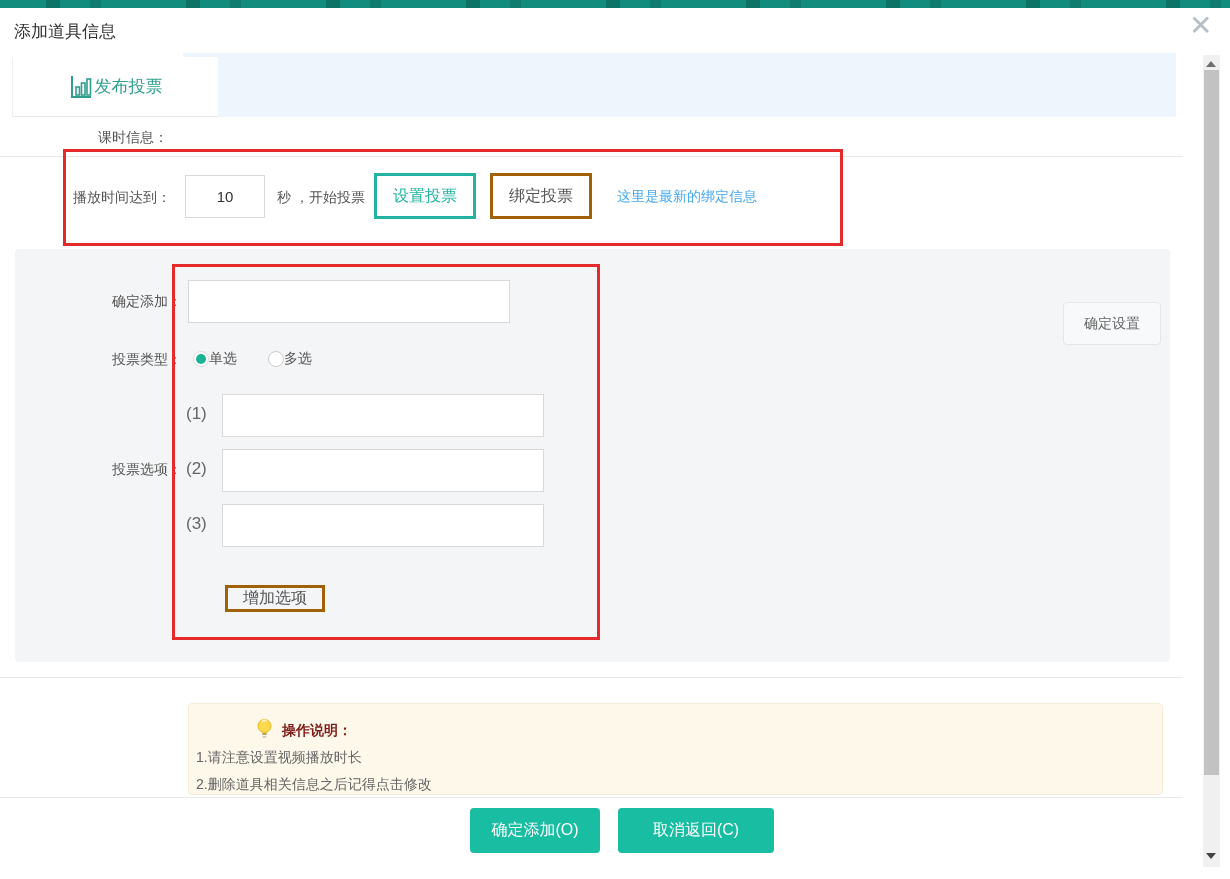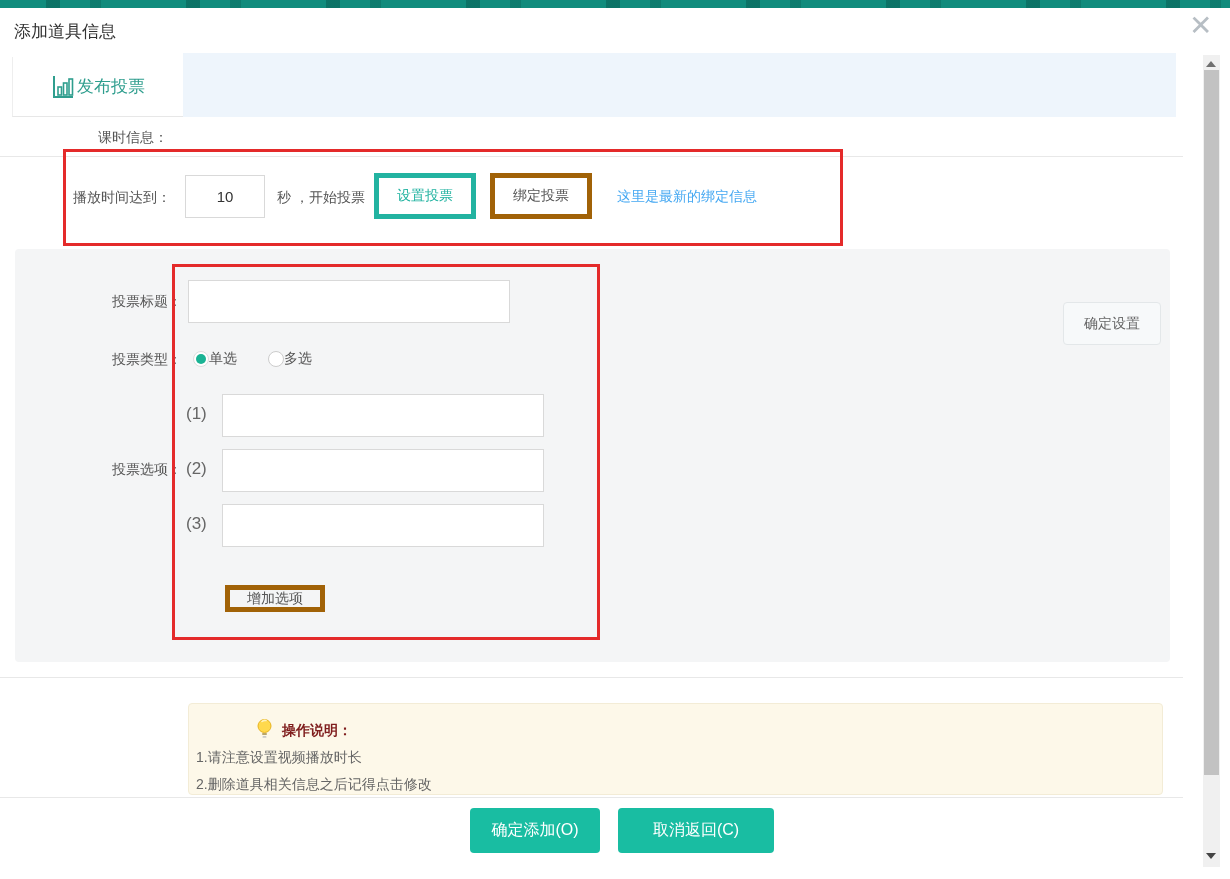--- a/index.html
+++ b/index.html
@@ -9,36 +9,36 @@
   .abs { position:absolute; }
 
   
   .topbar { left:0; top:0; width:1230px; height:8px; background:#118c7d;
             background-image:repeating-linear-gradient(90deg, transparent 0 46px, rgba(0,50,44,.28) 46px 60px, transparent 60px 90px, rgba(0,50,44,.18) 90px 101px, transparent 101px 140px); }
 
   .modal-title { left:14px; top:20px; font-size:17px; color:#333; }
   .close-x { left:1189px; top:12px; font-size:28px; color:#b7bec4; line-height:1; cursor:pointer; font-weight:100; }
 
   
-  .tab-active { left:12px; top:57px; width:171px; height:60px; background:#fff;
+  .tab-active { left:12px; top:57px; width:206px; height:60px; background:#fff;
                 border-left:1px solid #eee; border-bottom:1px solid #e7e7e7;
                 display:flex; align-items:center; justify-content:center; gap:2px; cursor:pointer; }
   .tab-label { color:#2f9e8e; font-size:17px; }
   .tab-strip { left:183px; top:53px; width:993px; height:64px; background:#eef5fc; }
 
   .lesson-label { left:98px; top:129px; color:#555; }
   .divider { background:#e8e8e8; height:1px; }
 
   .red-box { border:3px solid #e42a2a; background:transparent; pointer-events:none; z-index:5; }
 
   .text-input { background:#fff; border:1px solid #d9d9d9; font-size:15px; color:#333;
                 font-family:"Liberation Sans","DejaVu Sans",sans-serif; outline:none; padding:0 20px; }
   .seconds-input { left:185px; top:175px; width:80px; height:43px; text-align:center; }
 
-  .outline-btn { background:#fff; border:5px solid #a16207; color:#555; font-size:14px;
+  .outline-btn { background:#fff; border:3px solid #a16207; color:#555; font-size:16px;
                  display:flex; align-items:center; justify-content:center; cursor:pointer; }
   .btn-set-vote { left:374px; top:173px; width:102px; height:46px; border-color:#22b3a1; color:#22b3a1; }
   .btn-bind-vote { left:490px; top:173px; width:102px; height:46px; }
   .bind-link { left:617px; top:188px; color:#45a8f2; cursor:pointer; }
 
   .panel { left:15px; top:249px; width:1155px; height:413px; background:#f4f5f6; border-radius:4px; }
 
   .form-label { color:#555; }
   .opt-index { color:#666; font-size:17px; }
 
@@ -107,21 +107,21 @@
   <input class="abs text-input seconds-input" value="10" style="">
   <div class="abs" style="left:277px; top:189px;">秒 ，开始投票</div>
   <div class="abs outline-btn btn-set-vote">设置投票</div>
   <div class="abs outline-btn btn-bind-vote">绑定投票</div>
   <div class="abs bind-link">这里是最新的绑定信息</div>
 
   <div class="abs red-box" style="left:63px; top:149px; width:780px; height:97px;"></div>
 
   <div class="abs panel"></div>
 
-  <div class="abs form-label" style="left:112px; top:293px;">投票标题：</div>
+  <div class="abs form-label" style="left:112px; top:293px;">确定添加：</div>
   <input class="abs text-input" style="left: 188px; top: 280px; width: 322px; height: 43px;" value="">
 
   <div class="abs form-label" style="left:112px; top:351px;">投票类型：</div>
 
   <div class="abs radio-item selected" style="left:193px; top:350px;">
     <span class="radio-circle">
         <span class="radio-dot"></span>
       </span>
     <span>单选</span>
   </div>

